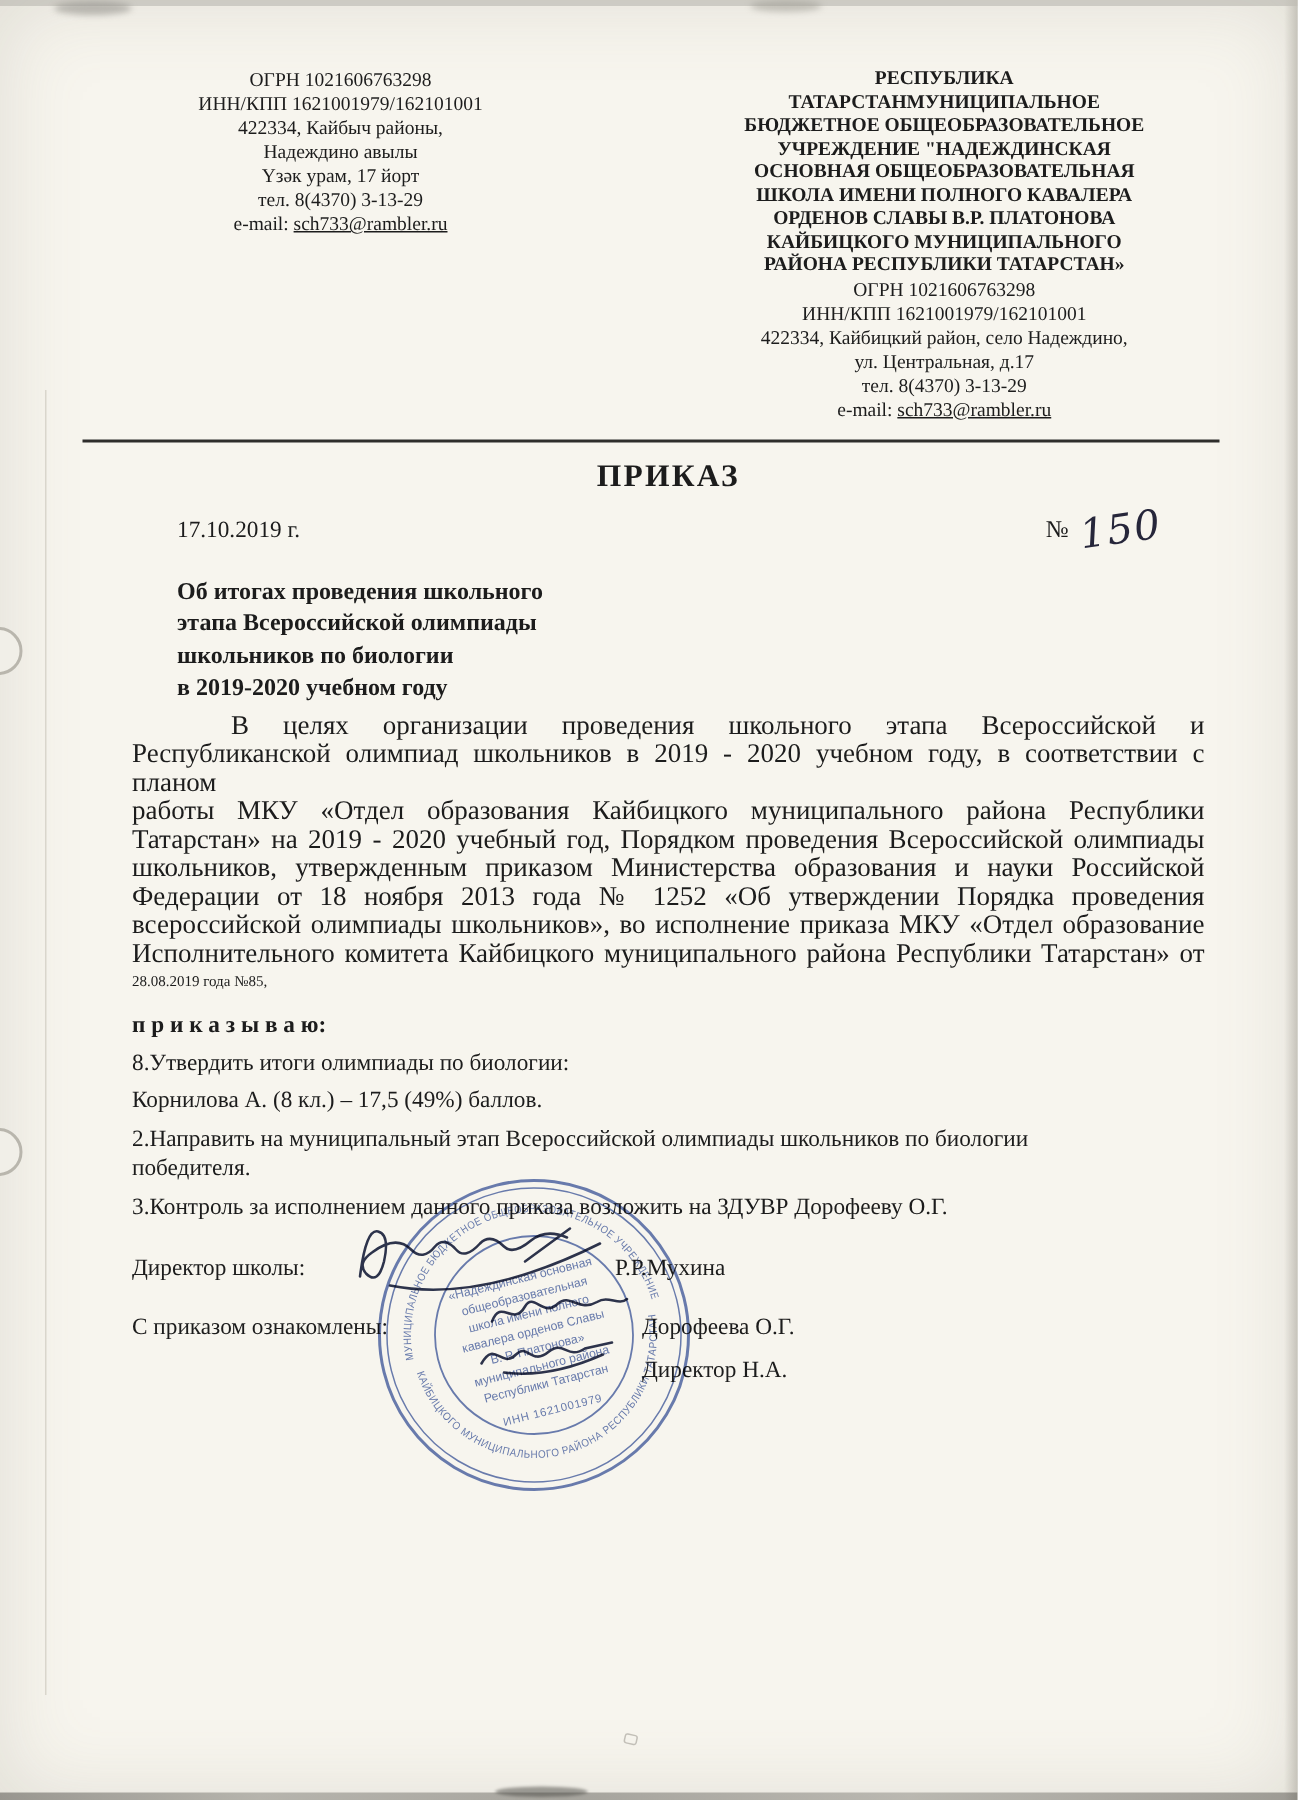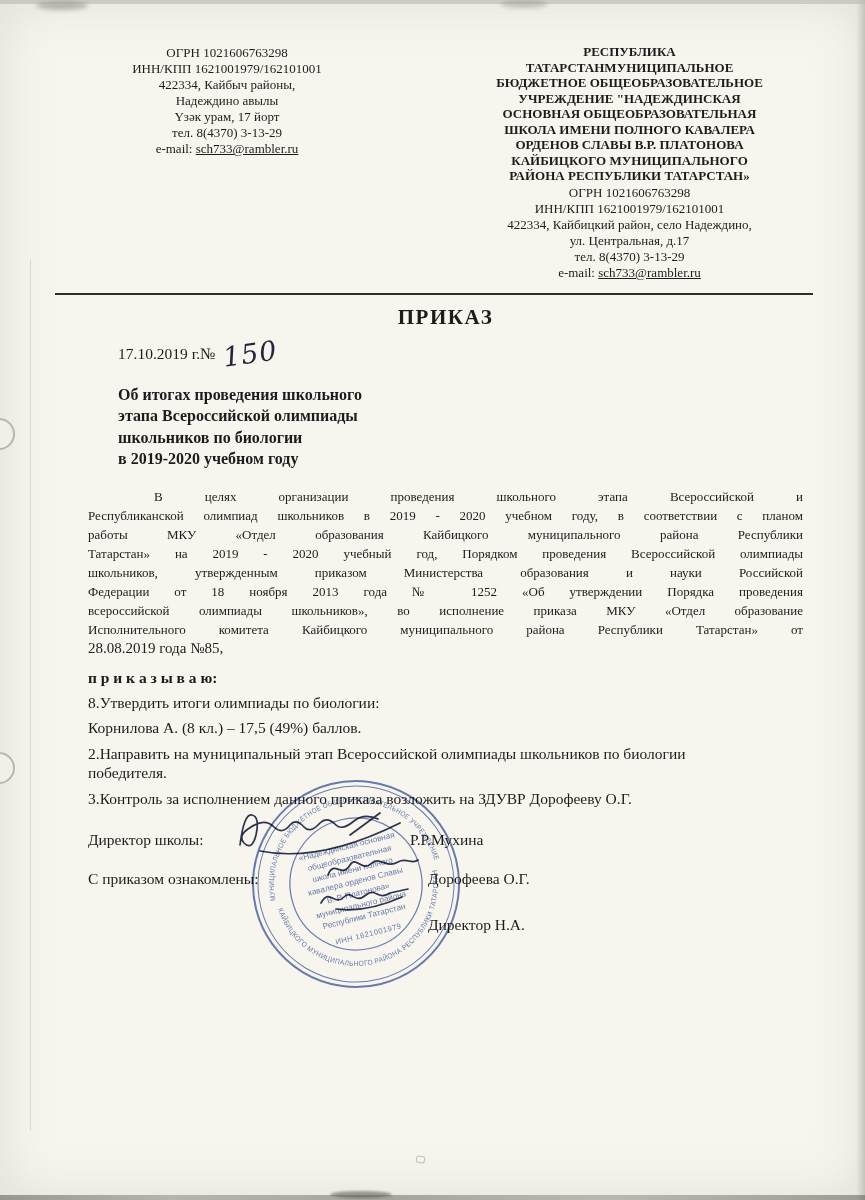--- a/index.html
+++ b/index.html
@@ -23,39 +23,39 @@
   .lh-right .org-name{font-size:13px;line-height:15.5px;}
   .org-details{font-size:13px;line-height:16px;margin-top:1px;}
   .org-details .addr{white-space:pre-line;}
   .email-link{text-decoration:underline;}
 
   .header-rule{border:none;border-top:2px solid #2f2e2c;margin:12px 52px 0 55px;}
 
   
   .content{padding:0 62px 0 88px;position:relative;}
   .page-title{text-align:center;font-size:21px;font-weight:bold;letter-spacing:1.5px;margin-top:10px;}
-  .date-row{display:flex;margin-top:14px;font-size:15.5px;line-height:20px;}
+  .date-row{display:flex;justify-content:space-between;margin-top:14px;font-size:15.5px;line-height:20px;}
   .order-date{margin-left:30px;}
   .order-number{margin-right:28px;display:flex;align-items:flex-start;font-size:16px;}
   .handwritten{font-family:"DejaVu Serif",serif;font-style:italic;font-size:27px;line-height:20px;color:#26263a;
                display:inline-block;transform:rotate(-8deg);margin-left:8px;letter-spacing:1px;}
   .place-line{text-align:center;font-size:15.5px;line-height:19px;margin-top:1px;}
   .subject-block{margin:20px 0 0 30px;font-weight:bold;font-size:16px;line-height:21.5px;white-space:pre-line;}
-  .preamble{margin-top:17px;font-size:13px;line-height:19px;white-space:pre-line;
+  .preamble{margin-top:4px;font-size:18px;line-height:19px;white-space:pre-line;
             text-align:justify;text-align-last:justify;text-indent:66px;}
-  .preamble-last{font-size:15px;line-height:19px;}
+  .preamble-last{font-size:10px;line-height:19px;}
   .decree-word{margin-top:10px;font-size:15.5px;line-height:19px;font-weight:bold;}
   .order-item{margin-top:6px;font-size:15.5px;line-height:19.5px;white-space:pre-line;}
 
   
   .signing{position:relative;margin-top:22px;}
   .sig-row{position:relative;font-size:15.5px;line-height:19px;}
   .sig-row.ack{margin-top:20px;min-height:52px;}
   .director-name{position:absolute;left:322px;top:0;}
-  .ack-names{position:absolute;left:340px;top:0;display:flex;flex-direction:column;gap:27px;}
+  .ack-names{position:absolute;left:340px;top:0;display:flex;flex-direction:column;gap:10px;}
   .sig-svg{position:absolute;z-index:3;mix-blend-mode:multiply;}
   .sig-svg path{fill:none;stroke:var(--sig-ink);stroke-width:1.7;stroke-linecap:round;}
   .director-sig{left:142px;top:-26px;width:190px;height:54px;}
   .ack-sig-1{left:234px;top:-16px;width:100px;height:30px;}
   .ack-sig-2{left:228px;top:14px;width:106px;height:30px;}
 
   .stamp{position:absolute;left:162px;top:-52px;width:212px;height:212px;z-index:2;opacity:.82;mix-blend-mode:multiply;}
   .stamp circle{fill:none;stroke:var(--stamp-ink);}
   .stamp text{fill:var(--stamp-ink);font-family:"Liberation Sans","DejaVu Sans",sans-serif;}
   .stamp .ring-text{font-size:7.2px;letter-spacing:.4px;}

